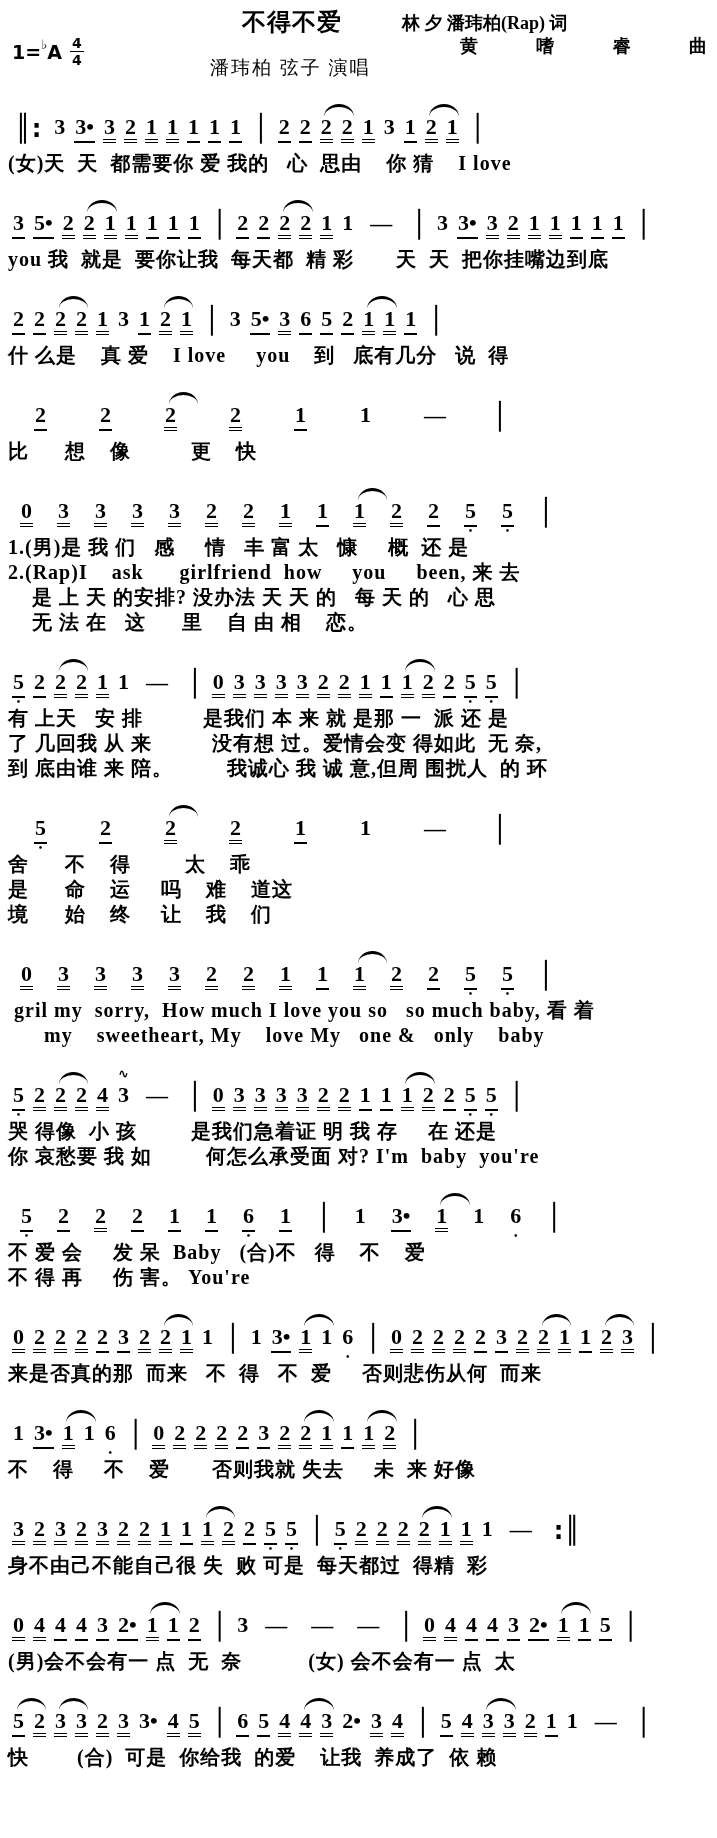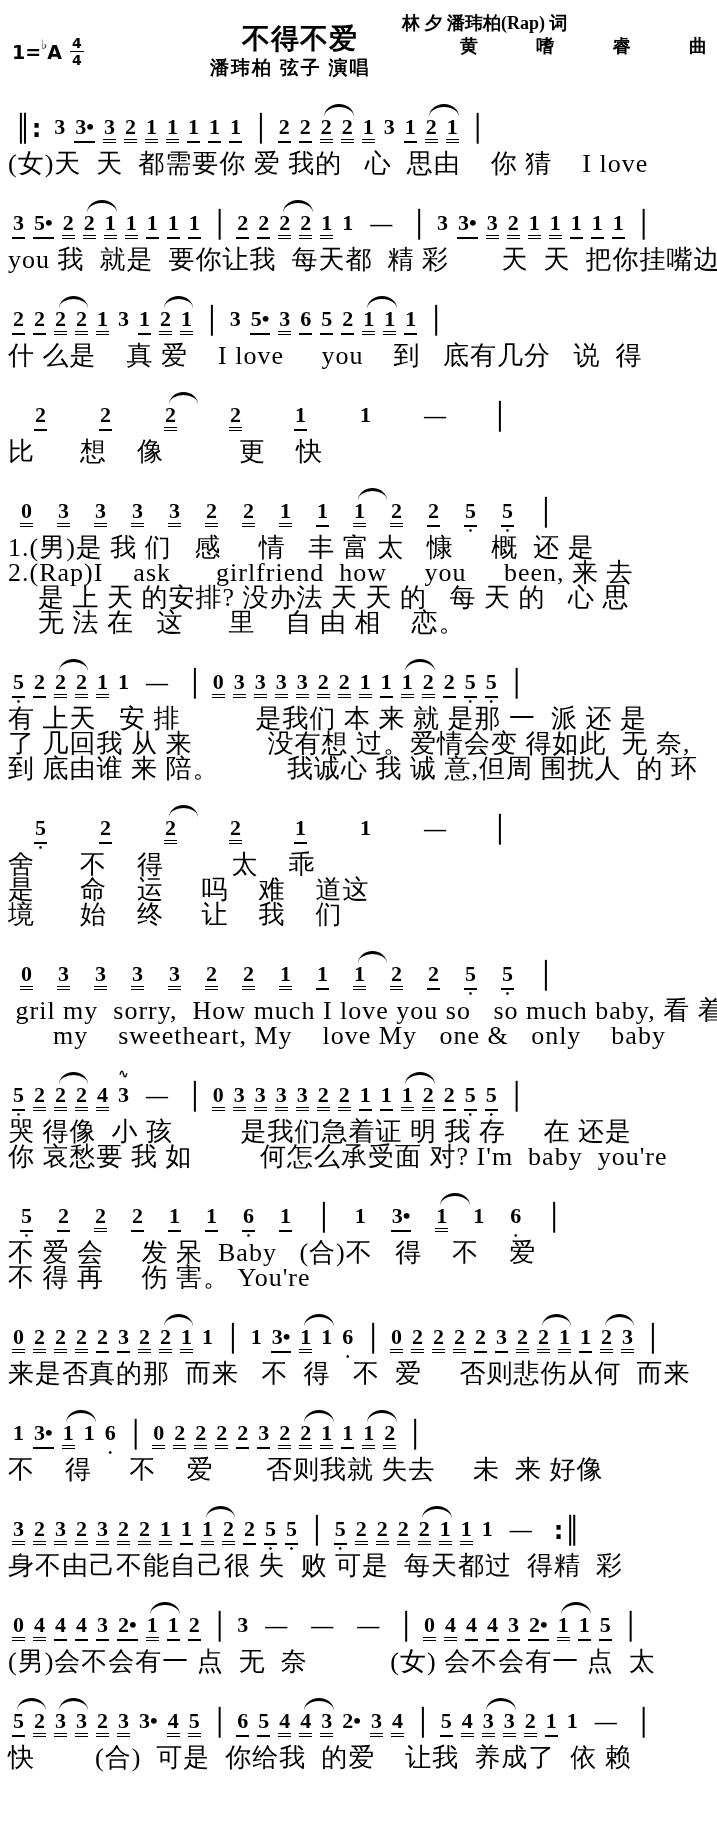--- a/index.html
+++ b/index.html
@@ -8,22 +8,22 @@
 
   
   .header{position:relative;height:88px;}
   .keyblock{position:absolute;left:4px;top:30px;font-size:19px;font-weight:bold;
             font-family:"DejaVu Sans",sans-serif;display:flex;align-items:center;}
   .keyblock .flat{font-size:13px;vertical-align:super;position:relative;top:-7px;}
   .timefrac{display:inline-flex;flex-direction:column;align-items:center;margin-left:8px;
             font-size:14px;line-height:1;}
   .timefrac .tt{border-bottom:1.5px solid #000;padding:0 2px 1px;}
   .timefrac .tb{padding-top:1px;}
-  .title{position:absolute;left:234px;top:14px;font-size:28px;font-weight:bold;letter-spacing:1px;}
-  .performer{position:absolute;left:202px;top:49px;font-size:19px;font-weight:bold;letter-spacing:2px;}
+  .title{position:absolute;left:234px;top:0;font-size:24px;font-weight:bold;letter-spacing:1px;}
+  .performer{position:absolute;left:202px;top:49px;font-size:19px;font-weight:normal;letter-spacing:2px;}
   .credits{position:absolute;right:4px;top:6px;width:305px;font-weight:bold;font-size:18px;line-height:23px;}
   .credits .l1{text-align:left;white-space:pre;}
   .credits .l2{display:flex;justify-content:space-between;padding-left:58px;}
 
   
   .system{position:relative;margin-bottom:14px;}
   .notes-row{display:flex;align-items:flex-end;padding-top:15px;min-height:42px;flex-wrap:nowrap;}
   .tok{position:relative;display:inline-flex;flex-direction:column;align-items:center;
        margin:0 4px;font-family:"Liberation Serif",serif;font-weight:bold;font-size:22px;line-height:1;}
   .medium .tok{margin:0 12px;}
@@ -35,21 +35,21 @@
   .arc{position:absolute;top:-12px;left:35%;width:230%;height:10px;
        border-top:3px solid #000;border-radius:50% 50% 0 0 / 100% 100% 0 0;pointer-events:none;}
   .mord{position:absolute;top:-17px;left:50%;transform:translateX(-50%);font-size:13px;
         font-family:"DejaVu Sans",sans-serif;}
   .bar{font-family:"DejaVu Sans Mono",monospace;font-weight:bold;font-size:26px;
        margin:0 7px;padding-bottom:8px;letter-spacing:-2px;}
   .sparse .bar{margin:0 20px;}
   .medium .bar{margin:0 12px;}
   .dash{font-size:22px;font-weight:bold;margin:0 12px;padding-bottom:10px;}
   .sparse .dash{margin:0 26px;}
-  .lyric-line{font-weight:normal;font-size:26px;line-height:25px;white-space:pre;letter-spacing:1px;}
+  .lyric-line{font-weight:bold;font-size:20px;line-height:25px;white-space:pre;letter-spacing:1px;}
 </style>
 </head>
 <body>
 
 <div class="page">
 
   <div class="header">
     <div class="keyblock">
       <span>1=</span>
         <span class="flat">♭</span>

